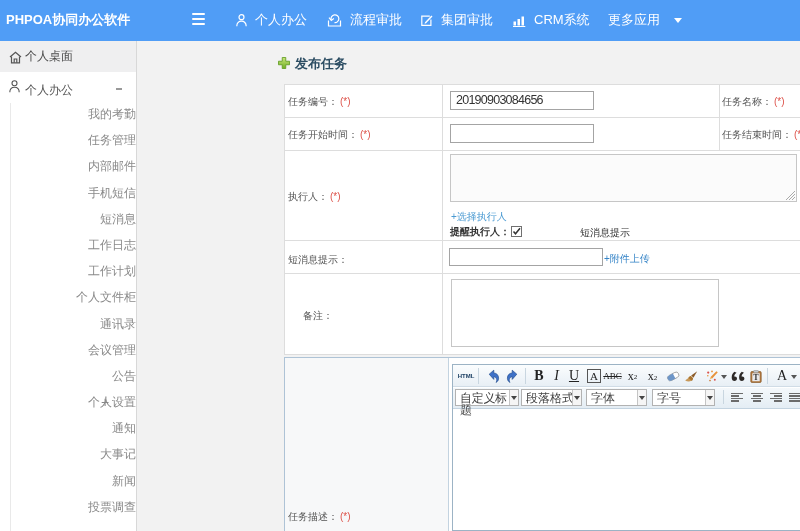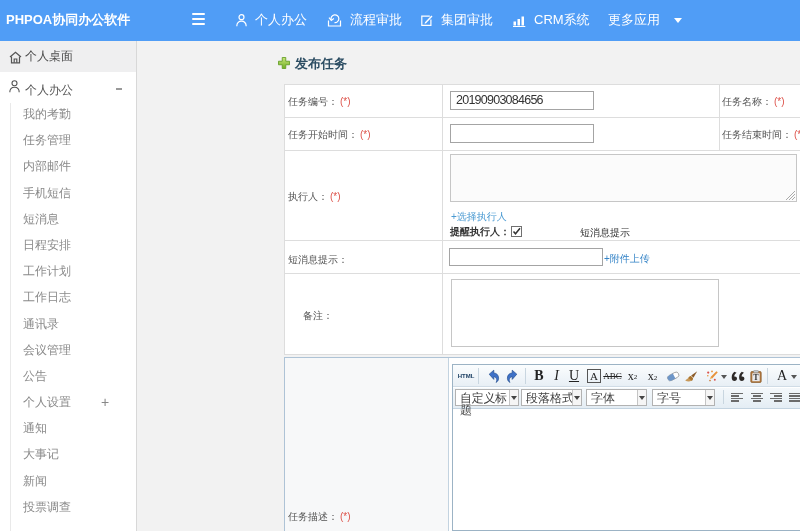--- a/index.html
+++ b/index.html
@@ -16,21 +16,21 @@
 
 
 #sidebar { position:absolute; left:0; top:41px; width:137px; height:490px; background:#fff; border-right:1px solid #d8d8d8; }
 #sb-desktop { position:absolute; left:0; top:0; width:136px; height:31px; background:#efeff0; }
 #sb-desktop span { position:absolute; left:25px; top:0; line-height:31px; font-size:12px; color:#4a4a4a; }
 #sb-office { position:absolute; left:0; top:31px; width:136px; height:34px; }
 #sb-office .txt { position:absolute; left:25px; top:10px; font-size:12px; color:#555; }
 #sb-office .minus { position:absolute; left:116px; top:16px; width:6px; height:2px; background:#999; }
 #guideline { position:absolute; left:10px; top:62px; width:1px; height:428px; background:#e9e9e9; }
 #submenu { position:absolute; left:0; top:60px; width:136px; }
-#submenu div { height:26.2px; line-height:26.2px; padding-left:23px; font-size:12px; color:#8a8a8a; position:relative; }
+#submenu div { height:26.2px; line-height:26.2px; padding-left:23px; font-size:12px; color:#8a8a8a; position:relative;text-align:right; }
 #submenu .plus { position:absolute; left:101px; top:6px; color:#888; font-size:14px; line-height:14px; font-weight:normal; }
 
 
 #hdr { position:absolute; left:278px; top:51px; }
 #hdr b { position:absolute; left:17px; top:4px; font-size:13px; font-weight:bold; color:#2c4d63; white-space:nowrap; }
 
 
 .whitebg { position:absolute; background:#fff; }
 .hline { position:absolute; height:1px; background:#dddddd; }
 .vline { position:absolute; width:1px; background:#dddddd; }
@@ -114,23 +114,23 @@
     <div class="txt">个人办公</div>
     <div class="minus"></div>
   </div>
   <div id="guideline"></div>
   <div id="submenu">
     <div>我的考勤</div>
     <div>任务管理</div>
     <div>内部邮件</div>
     <div>手机短信</div>
     <div>短消息</div>
-    <div>日程安排</div>
+    <div>工作日志</div>
     <div>工作计划</div>
-    <div>工作日志</div>
+    <div>个人文件柜</div>
     <div>通讯录</div>
     <div>会议管理</div>
     <div>公告</div>
     <div>个人设置<span class="plus">+</span></div>
     <div>通知</div>
     <div>大事记</div>
     <div>新闻</div>
     <div>投票调查</div>
   </div>
 </div>

